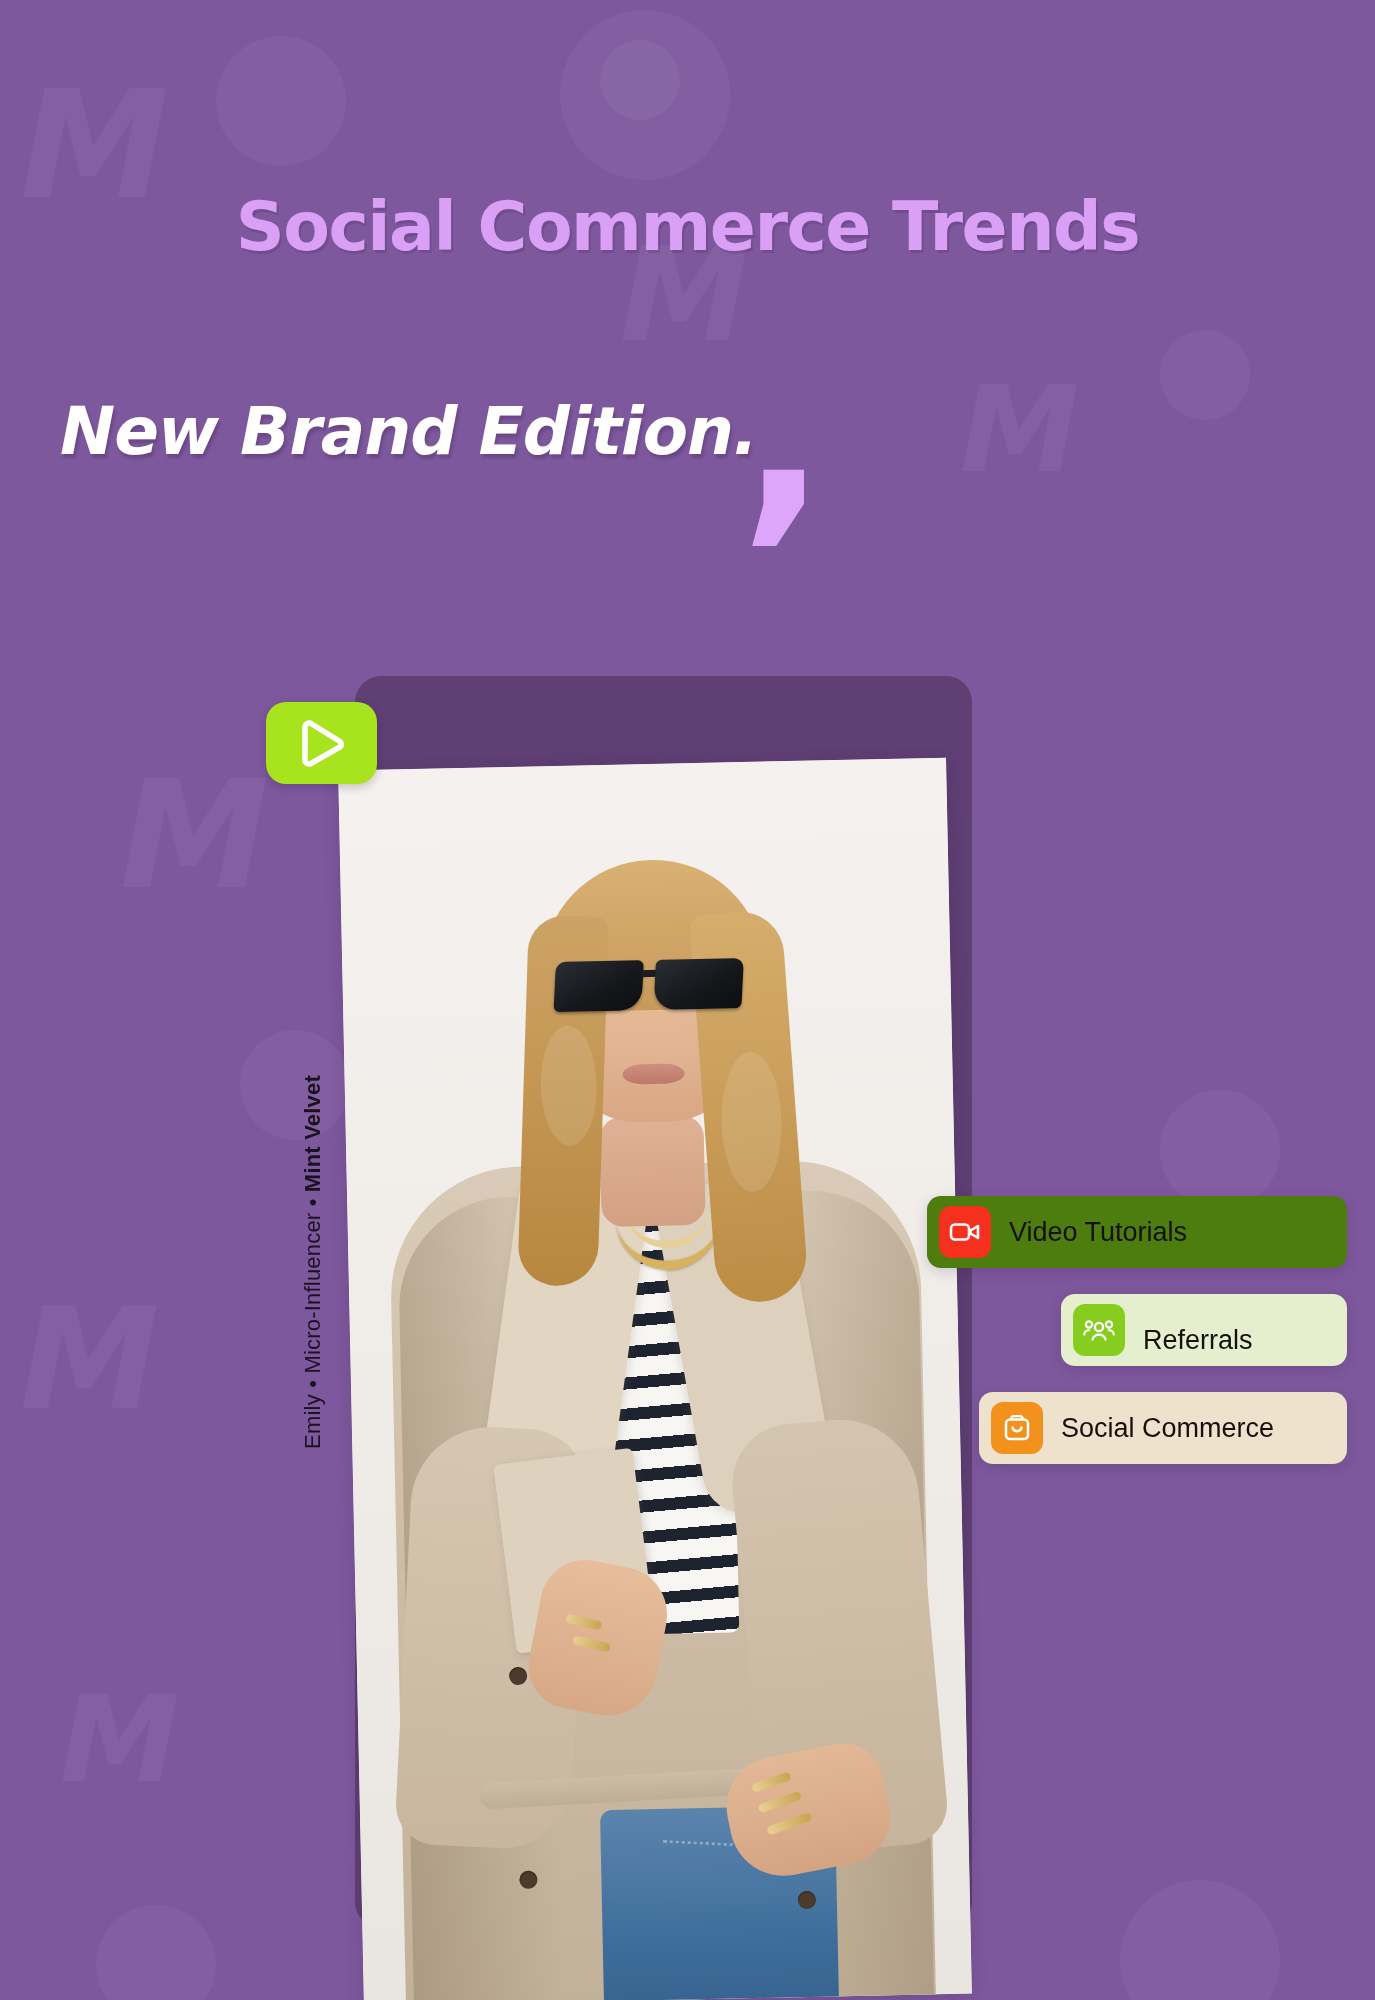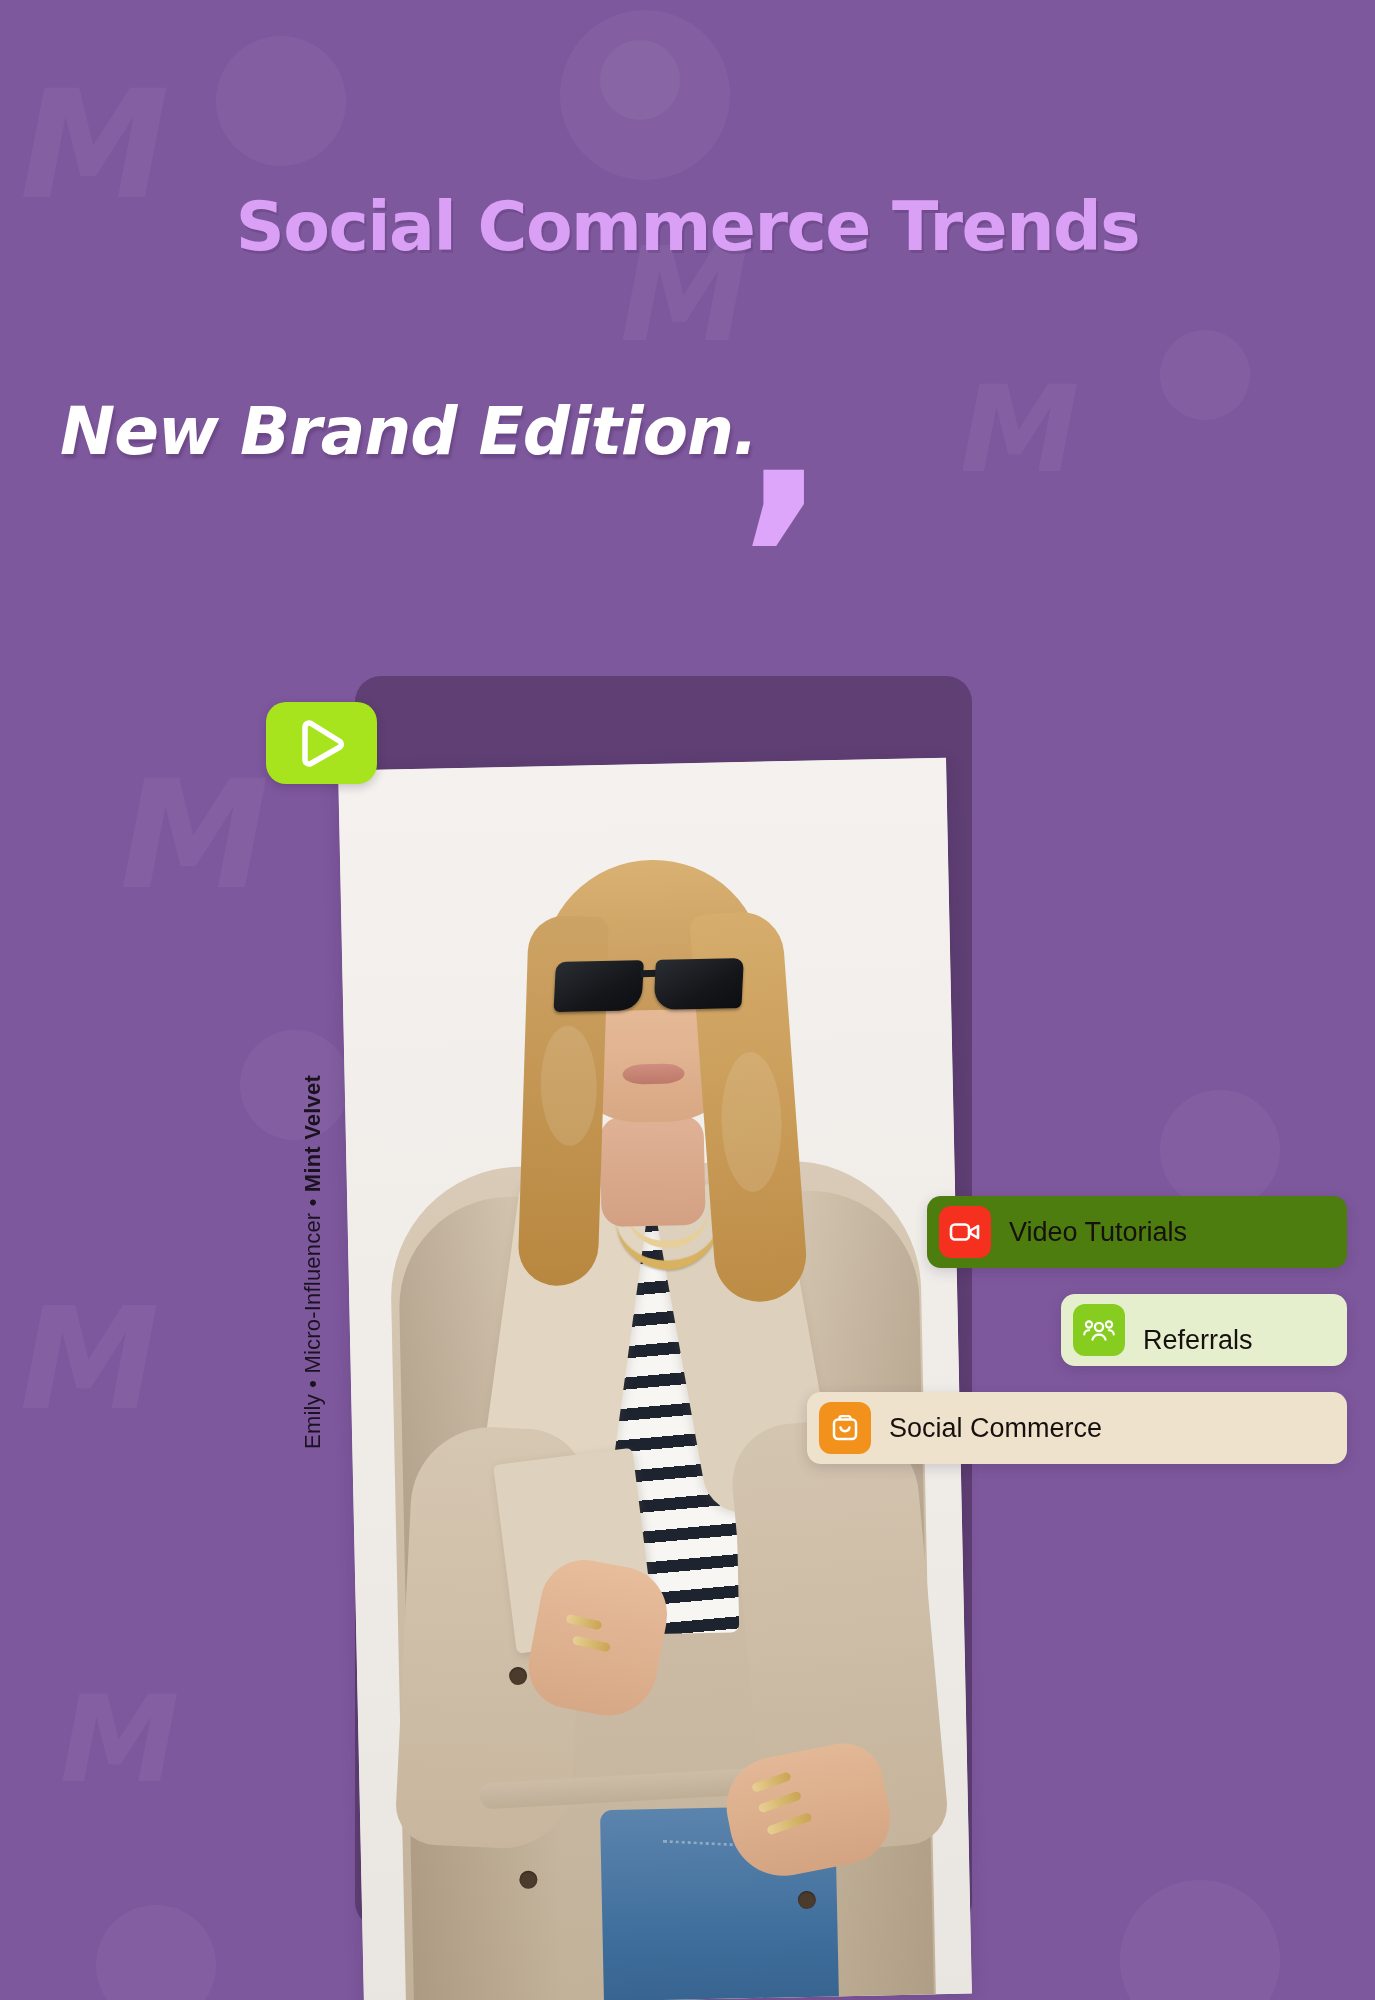--- a/index.html
+++ b/index.html
@@ -270,21 +270,21 @@
   .pill .pico{
     width:52px; height:52px; border-radius:12px; flex:0 0 52px;
     display:flex; align-items:center; justify-content:center;
   }
   .pill .plabel{
     font-size:27px; color:#16110e; white-space:nowrap;
     font-family:"Liberation Sans", sans-serif;
   }
   #pill-0{ background:#4d7c0f; margin-left:120px; }
   #pill-1{ background:#e6efcd; margin-left:254px;align-items:flex-end; }
-  #pill-2{ background:#efe2cc; }
+  #pill-2{ background:#efe2cc; margin-left:172px; }
 </style>
 </head>
 <body>
 
 <div class="poster">
 
   <div class="bg-pattern">
     <div class="bg-m" style="left:20px;top:70px;font-size:150px;">M</div>
     <div class="bg-m" style="left:620px;top:230px;font-size:130px;">M</div>
     <div class="bg-m" style="left:960px;top:370px;font-size:120px;">M</div>

